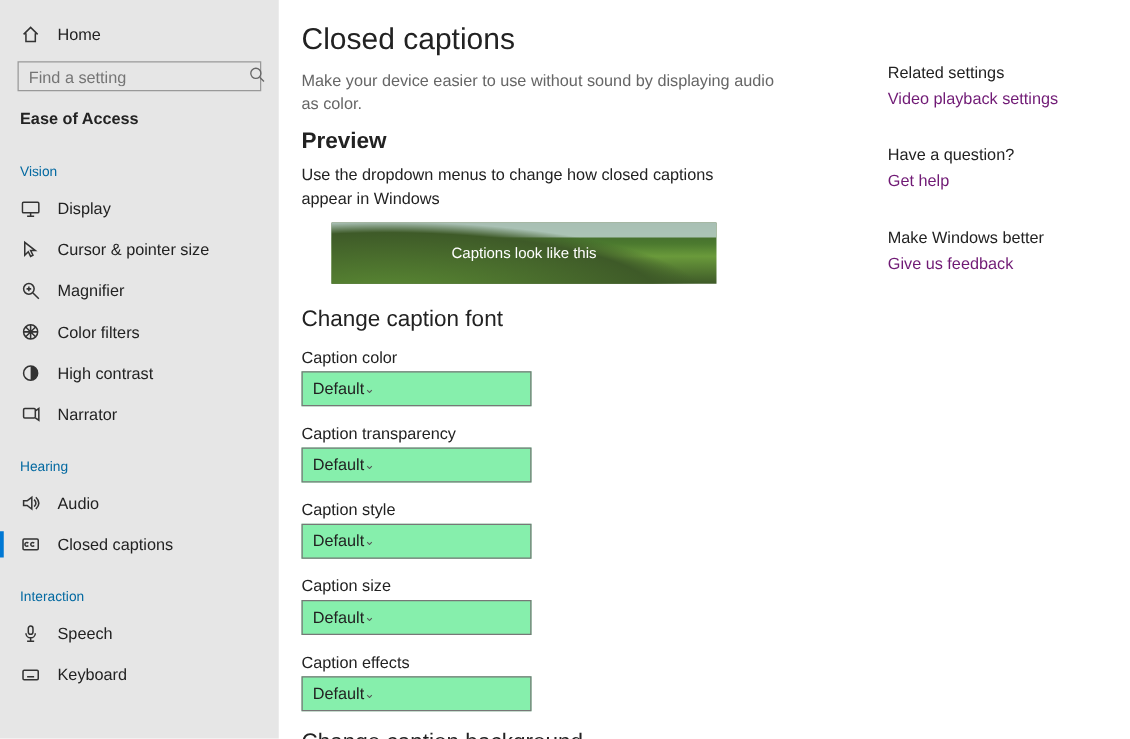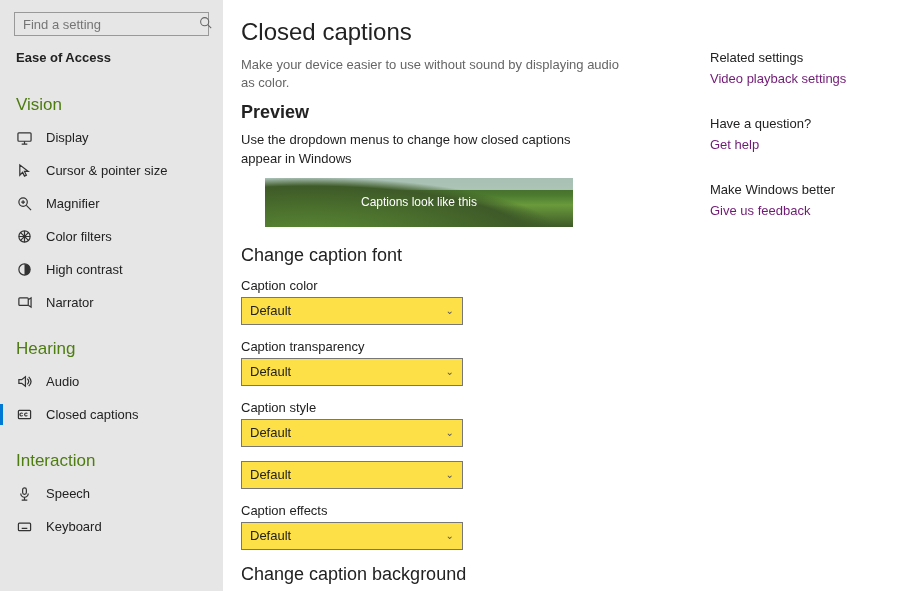--- a/index.html
+++ b/index.html
@@ -48,22 +48,22 @@
     color: #555;
     outline: none;
   }
   .ease {
     padding: 14px 16px 10px 16px;
     font-weight: 600;
     font-size: 13px;
   }
   .group-title {
     padding: 20px 16px 6px 16px;
-    font-size: 17px;
-    color: #4d7c0f;
+    font-size: 11px;
+    color: #0369a1;
   }
   .nav-item {
     position: relative;
     display: flex;
     align-items: center;
     gap: 14px;
     padding: 9px 16px;
     cursor: pointer;
     font-size: 13px;
   }
@@ -103,25 +103,25 @@
   }
   .preview-box .sky {
     position:absolute; top:0; left:0; right:0; height:12px;
     background:#d7e8f0; opacity:.7;
   }
   .preview-box .caption-text { position:relative; z-index:2; }
   .section-title { font-size: 18px; font-weight:400; margin: 6px 0 12px 0; }
   .field { margin-bottom: 14px; }
   .field-label { font-size: 13px; margin-bottom: 4px; }
   .dropdown {
-    width: 222px;
+    width: 184px;
     height: 28px;
     border: 1px solid #777;
-    background:#fde047;
-    display:flex; align-items:center; justify-content:space-between;
+    background:#86efac;
+    display:flex; align-items:center; 
     padding: 0 8px;
     cursor:pointer;
     font-size:13px;
   }
   .dropdown .chev { font-size:10px; color:#555; }
   .bg-title { font-size:18px; font-weight:400; margin-top:10px; }
   
   .rail {
     width: 170px;
     margin-left: 40px;
@@ -132,20 +132,28 @@
   .link { color:#701a75; font-size:13px; cursor:pointer; }
   
   svg { width:15px; height:15px; stroke:#333; stroke-width:1.3; fill:none; }
   .search svg { width:13px; height:13px; stroke:#666; }
 </style>
 </head>
 <body>
 
 <div class="sidebar">
 
+  <div class="home-row">
+    <span class="icon">
+      <svg viewBox="0 0 16 16">
+          <path d="M2 8 L8 2 L14 8 M4 7 v7 h8 v-7"></path>
+        </svg>
+    </span>
+    <span class="lbl">Home</span>
+  </div>
 
   <div class="search-wrap">
     <div class="search">
       <input type="text" placeholder="Find a setting" style="">
       <span>
         <svg viewBox="0 0 16 16">
             <circle cx="7" cy="7" r="5"></circle>
             <path d="M11 11 L15 15"></path>
           </svg>
       </span>
@@ -288,20 +296,21 @@
 
     <div class="field">
       <div class="field-label">Caption style</div>
       <div class="dropdown">
         <span>Default</span>
         <span class="chev">⌄</span>
       </div>
     </div>
 
     <div class="field">
+      <div class="field-label">Caption size</div>
       <div class="dropdown">
         <span>Default</span>
         <span class="chev">⌄</span>
       </div>
     </div>
 
     <div class="field">
       <div class="field-label">Caption effects</div>
       <div class="dropdown">
         <span>Default</span>

